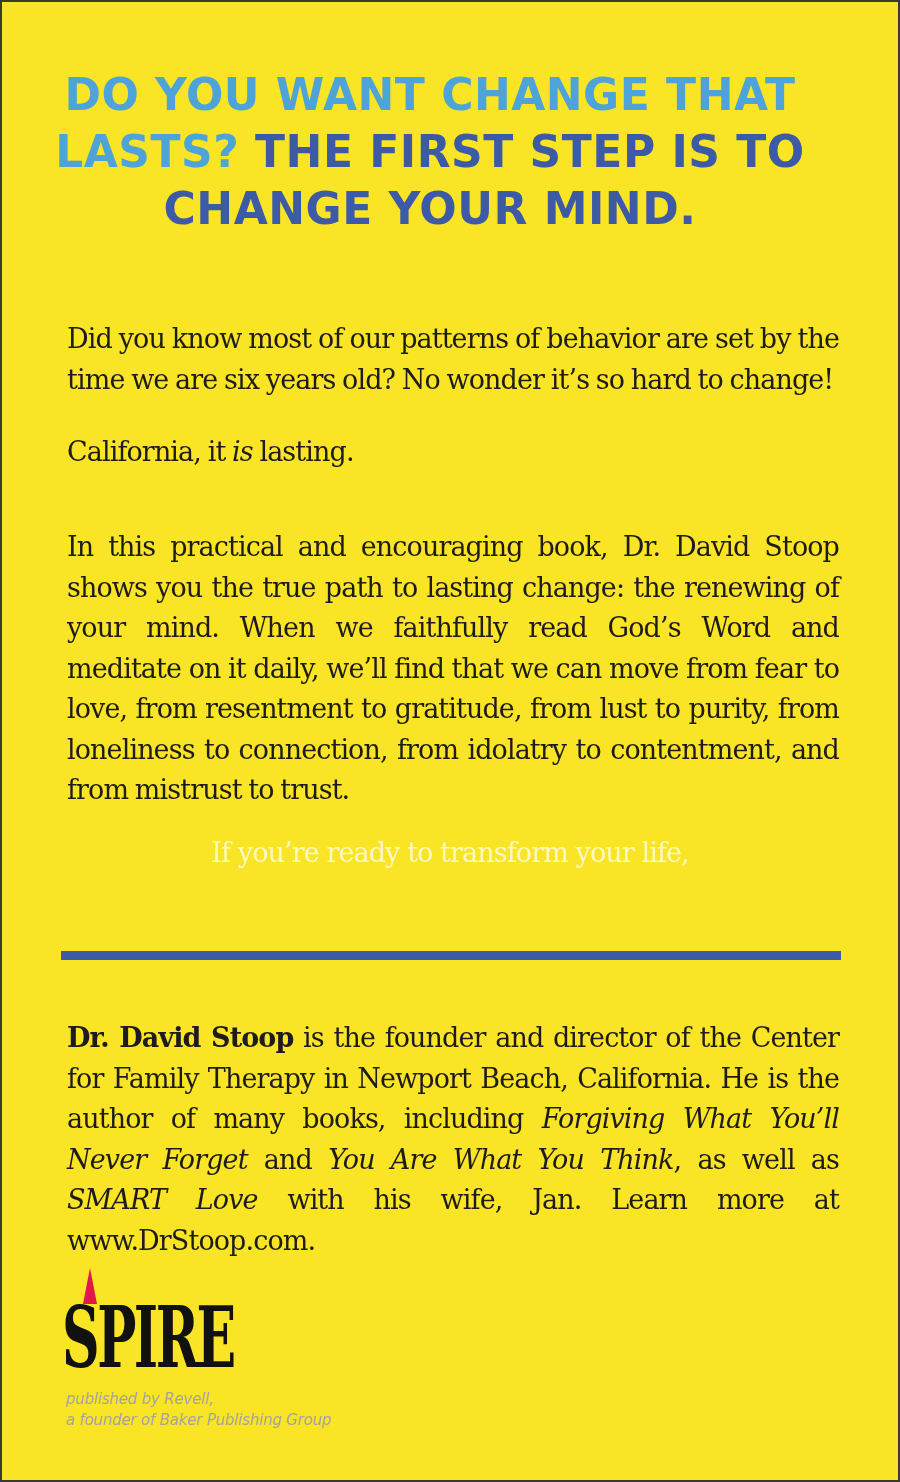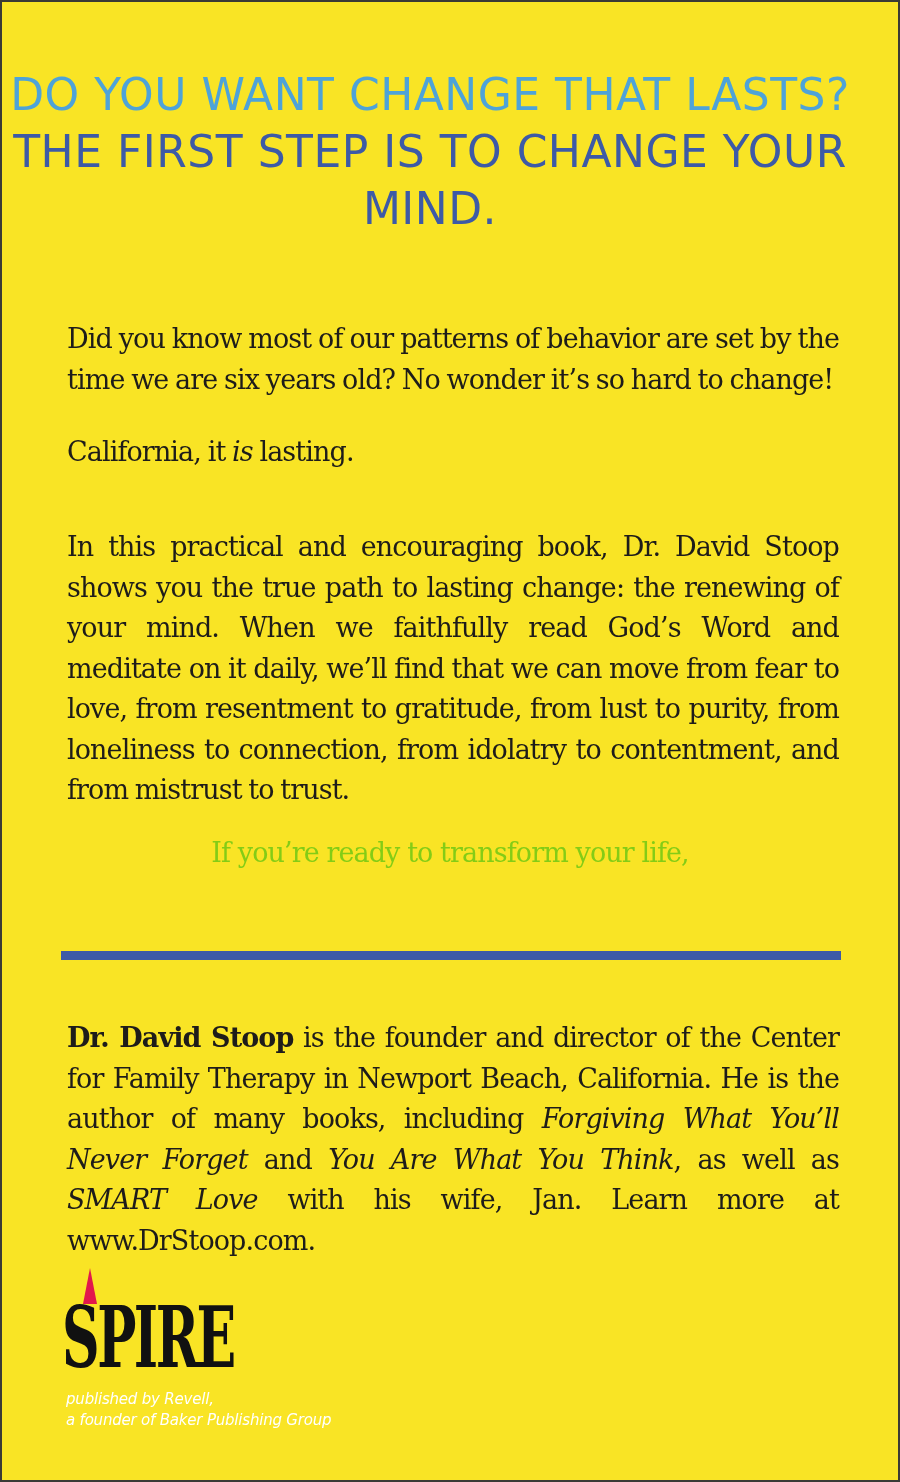--- a/index.html
+++ b/index.html
@@ -12,21 +12,21 @@
       position: absolute; left: 2px; top: 2px;
       width: 896px; height: 1478px;
       background: #f9e425;
     }
     .headline {
       position: absolute; left: 0; top: 66px; width: 860px;
       text-align: center;
       font-family: "DejaVu Sans", sans-serif;
       font-size: 44px; line-height: 57px;
       letter-spacing: 0.5px;
-      font-weight: normal;
+      font-weight: bold;
       margin: 0;
       text-transform: uppercase;
     }
     .headline .light { color: #4ea3d8; }
     .headline .dark { color: #3d5aa6; }
     .body-text {
       font-family: "DejaVu Serif", serif;
       font-size: 27px;
       line-height: 40.5px;
       color: #1e1c1a;
@@ -37,21 +37,21 @@
       margin: 0;
     }
     .p1 { top: 279px; margin-top: 40px; }
     .p2 { top: 432px; }
     .p3 { top: 527px; }
     .closing {
       position: absolute; left: 0; width: 900px; top: 833px;
       text-align: center;
       font-family: "DejaVu Serif", serif;
       font-size: 27px; line-height: 40.5px;
-      color: #84cc16; letter-spacing: -0.9px;
+      color: #fef9c3; letter-spacing: -0.9px;
       margin: 0;
     }
     .divider {
       position: absolute; left: 61px; top: 951px;
       width: 780px; height: 9px;
       background: #3d5aa6;
     }
     .bio { top: 1018px; }
     .bio strong { font-weight: bold; }
     .spire-spike {
@@ -70,21 +70,21 @@
       color: #111;
       transform: scaleX(0.62);
       transform-origin: left top;
       letter-spacing: -4px;
     }
     .publisher {
       position: absolute; left: 66px; top: 1389px;
       font-family: "DejaVu Sans", sans-serif;
       font-style: italic;
       font-size: 15px; line-height: 21px;
-      color: #ffffff;
+      color: #a3a3a3;
       letter-spacing: -0.2px;
     }
     em { font-style: italic; }
   </style>
 </head>
 <body>
 
 <div class="cover"></div>
 
 <h1 class="headline">

